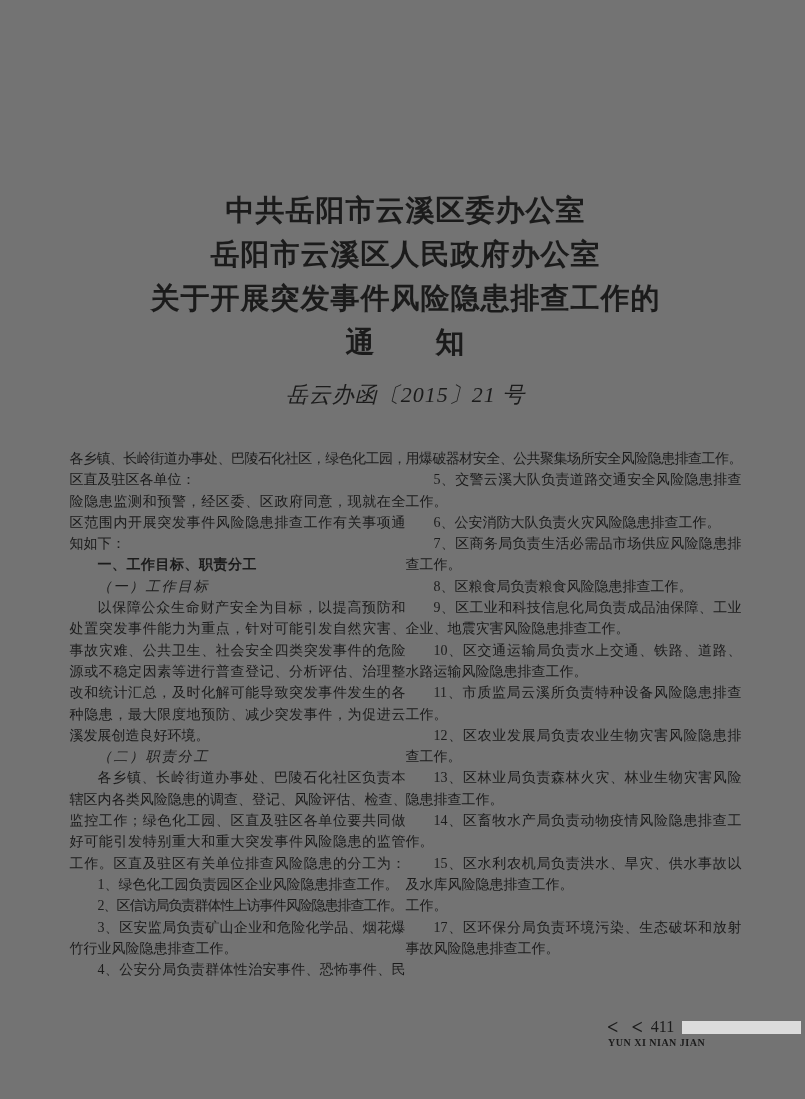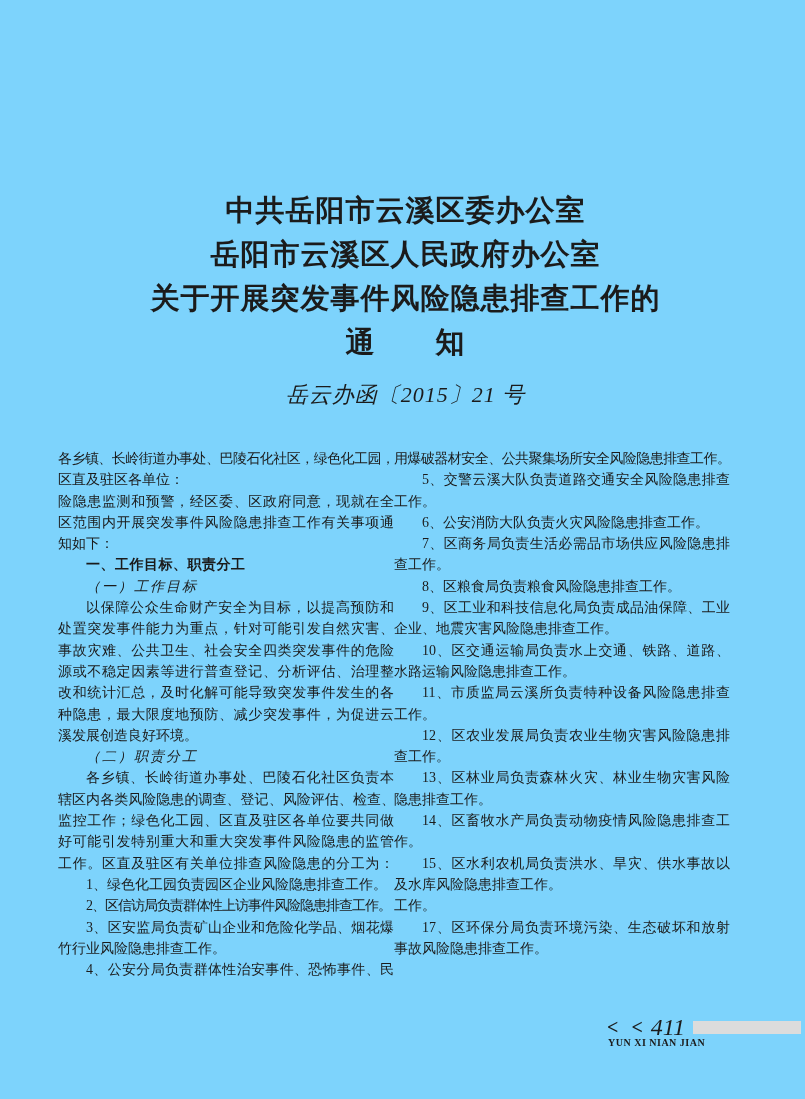--- a/index.html
+++ b/index.html
@@ -1,20 +1,20 @@
 <!DOCTYPE html>
 <html><head>
 <meta charset="utf-8">
 <style>
   html, body { margin: 0; padding: 0; background: #ffffff; }
   .page {
     position: relative;
     width: 805px;
     height: 1099px;
-    background: #7dd3fc;
+    background: #737373;
     color: #1b1b1b;
     font-family: "Liberation Serif", serif;
     overflow: hidden;
   }
   
   .title-block {
     position: absolute;
     left: 58px;
     top: 188px;
     width: 695px;
@@ -35,21 +35,21 @@
     font-family: "Liberation Serif", serif;
     letter-spacing: 1px;
   }
   
   .columns {
     position: absolute;
     top: 448px;
     left: 58px;
     width: 695px;
     display: flex;
-    justify-content: flex-start;
+    justify-content: center;
   }
   .column { width: 336px; }
   .ln {
     font-size: 14px;
     line-height: 21.3px;
     text-align: justify;
     white-space: nowrap;
     overflow: visible;
   }
   .ln.full { text-align-last: justify; white-space: normal; }
@@ -73,24 +73,23 @@
   .footer-arrows {
     font-family: "Liberation Serif", serif;
     font-size: 20px;
     font-weight: 700;
     letter-spacing: 4px;
     margin-right: 4px;
     line-height: 20px;
   }
   .footer-pageno {
     font-family: "Liberation Serif", serif;
-    font-size: 24px;
+    font-size: 16px;
     line-height: 22px;
     margin-right: 8px;
-    font-style: italic;
   }
   .footer-bar {
     flex: 1;
     height: 13px;
     background: #dcdcdc;
   }
   .footer-caption {
     position: absolute;
     left: 608px;
     top: 1037px;

